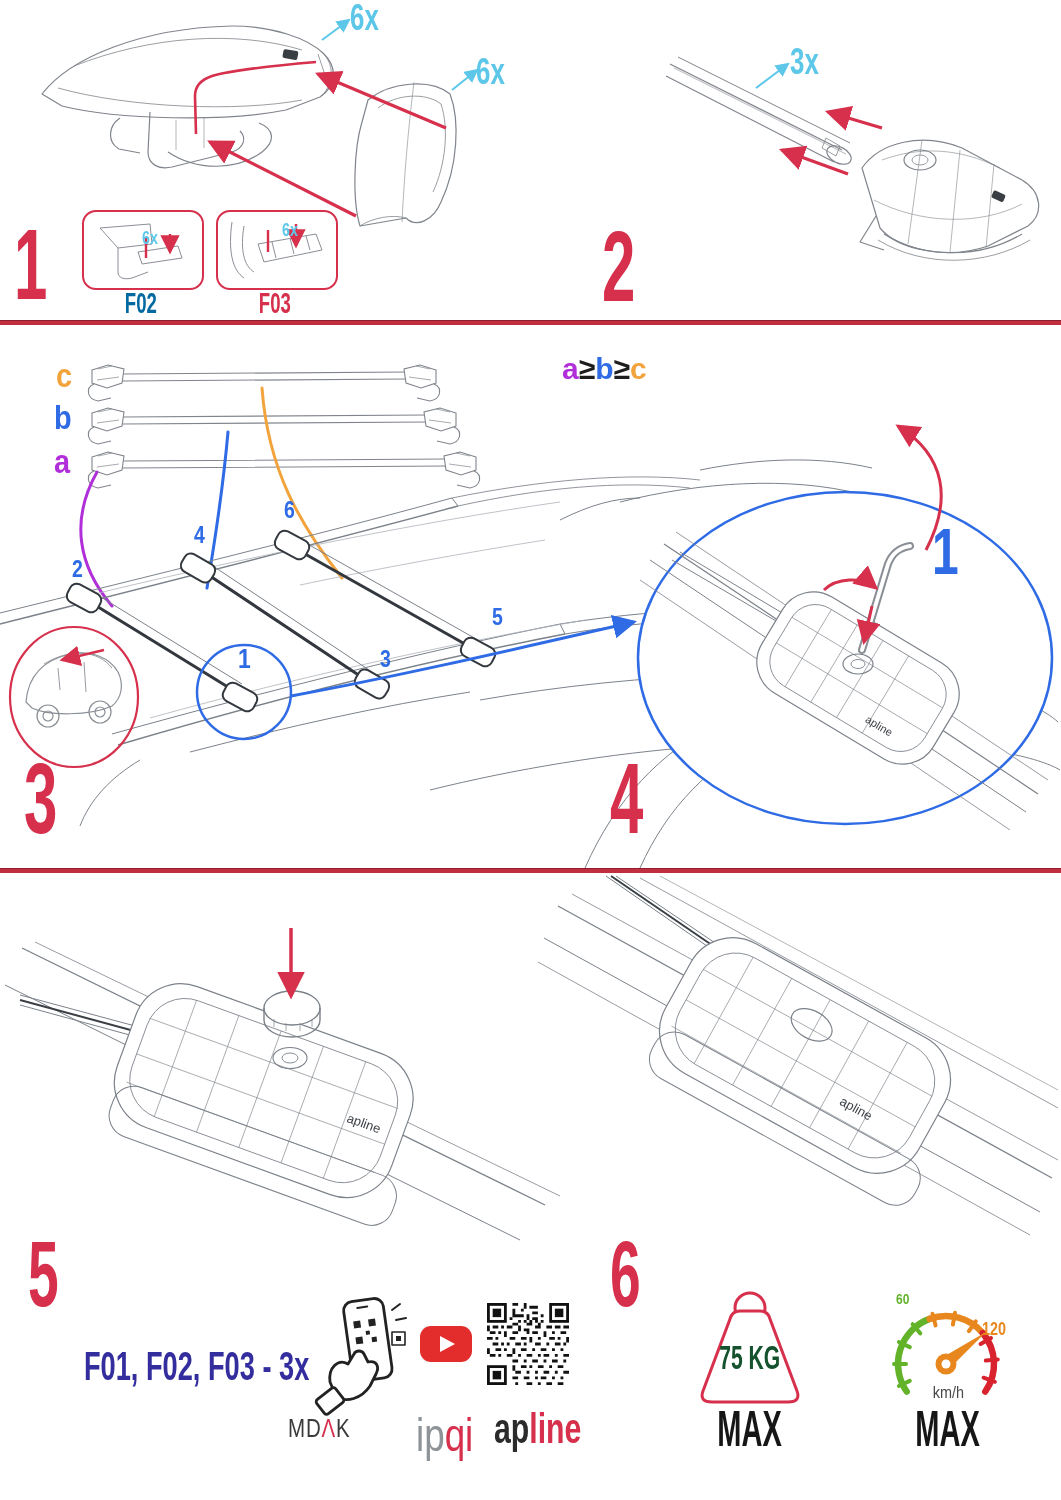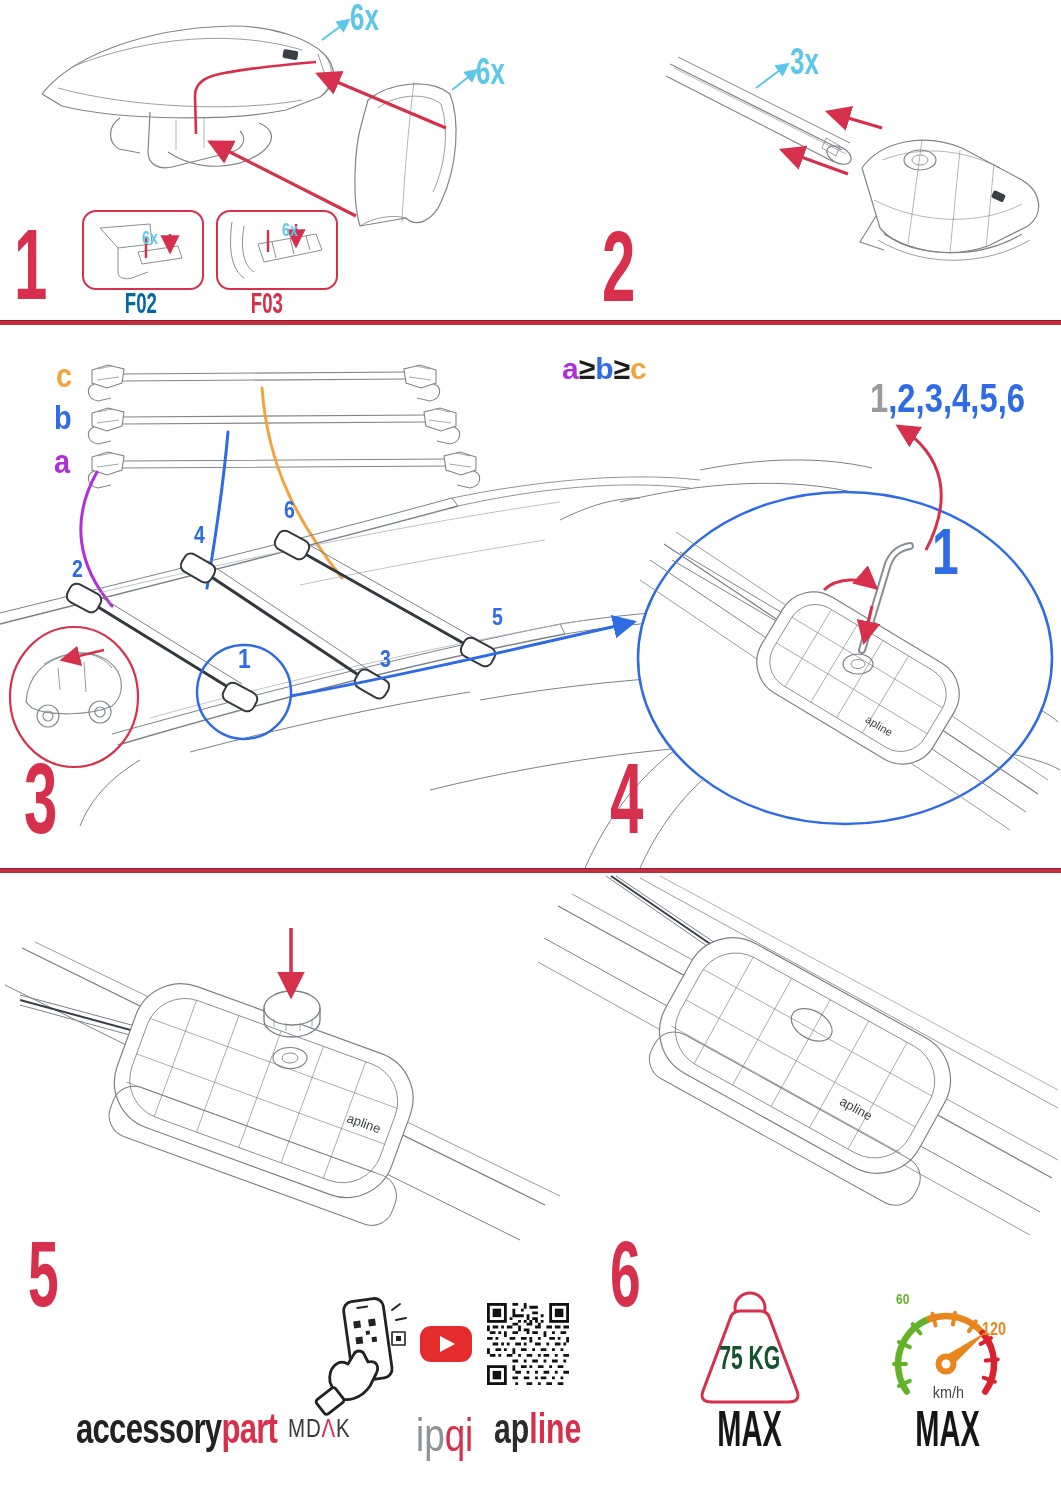--- a/index.html
+++ b/index.html
@@ -67,21 +67,21 @@
       <path stroke="#d6304c" stroke-width="2.4" marker-end="url(#mr1)" d="M268,230 L268,252 M296,224 L296,246"></path>
     </g>
   </svg>
   <div class="insetbox" style="left:82px;top:210px;width:118px;height:76px;"></div>
   <div class="insetbox" style="left:216px;top:210px;width:118px;height:76px;"></div>
   <div class="t cyan" style="left:350px;top:0px;"><span class="cx" style="--sx:.72">6x</span></div>
   <div class="t cyan" style="left:476px;top:54px;"><span class="cx" style="--sx:.72">6x</span></div>
   <div class="t cyan" style="left:142px;top:228px;font-size:19px;"><span class="cx" style="--sx:.75">6x</span></div>
   <div class="t cyan" style="left:282px;top:220px;font-size:19px;"><span class="cx" style="--sx:.75">6x</span></div>
   <div class="t ctr" style="left:82px;top:288px;width:118px;color:#0369a1;font-weight:700;font-size:30px;"><span class="cx" style="--sx:.62">F02</span></div>
-  <div class="t ctr" style="left:208px;top:288px;width:118px;color:#d6304c;font-weight:700;font-size:30px;text-decoration:underline;"><span class="cx" style="--sx:.62">F03</span></div>
+  <div class="t ctr" style="left:216px;top:288px;width:118px;color:#d6304c;font-weight:700;font-size:30px;text-decoration:underline;"><span class="cx" style="--sx:.62">F03</span></div>
   <div class="t stepnum" style="left:14px;top:222px;"><span class="cx" style="--sx:.6">1</span></div>
 
   <svg style="left:530px;top:0" width="531" height="322" viewBox="0 0 531 322">
     <defs>
       <marker id="mr2" markerWidth="9" markerHeight="9" refX="7" refY="4" orient="auto">
           <path d="M0,0L8,4L0,8Z" fill="#d6304c"></path>
         </marker>
       <marker id="mc2" markerWidth="8" markerHeight="8" refX="6" refY="3.5" orient="auto">
           <path d="M0,0L7,3.5L0,7Z" fill="#5cc7e8"></path>
         </marker>
@@ -238,23 +238,20 @@
 
   <div class="t bluetxt" style="left:72px;top:558px;font-size:23px;"><span class="cx" style="--sx:.85">2</span></div>
   <div class="t bluetxt" style="left:194px;top:524px;font-size:23px;"><span class="cx" style="--sx:.85">4</span></div>
   <div class="t bluetxt" style="left:284px;top:499px;font-size:23px;"><span class="cx" style="--sx:.85">6</span></div>
   <div class="t bluetxt" style="left:380px;top:648px;font-size:23px;"><span class="cx" style="--sx:.85">3</span></div>
   <div class="t bluetxt" style="left:492px;top:606px;font-size:23px;"><span class="cx" style="--sx:.85">5</span></div>
   <div class="t bluetxt" style="left:238px;top:646px;font-size:27px;"><span class="cx" style="--sx:.85">1</span></div>
 
   <div class="t stepnum" style="left:24px;top:756px;"><span class="cx" style="--sx:.6">3</span></div>
 
-  <div class="t" style="left:870px;top:378px;font-weight:700;font-size:40px;">
-    <span class="cx" style="--sx:.82"><span style="color:#9a9a9a">1</span><span style="color:#2e6be5">,2,3,4,5,6</span></span>
-  </div>
   <div class="t bluetxt" style="left:932px;top:520px;font-size:64px;"><span class="cx" style="--sx:.75">1</span></div>
   <div class="t stepnum" style="left:610px;top:756px;"><span class="cx" style="--sx:.6">4</span></div>
 
   <div class="divider" style="top:868px;"></div>
 
   <svg style="left:0;top:875px" width="1061" height="350" viewBox="0 875 1061 350">
     <defs>
       <marker id="mr4" markerWidth="9" markerHeight="9" refX="7" refY="4" orient="auto">
           <path d="M0,0L8,4L0,8Z" fill="#d6304c"></path>
         </marker>
@@ -296,20 +293,21 @@
         <rect x="678" y="995" width="262" height="122" rx="40" stroke-width="0.8"></rect>
         <path stroke-width="0.6" d="M716,995 V1117 M760,995 V1117 M804,995 V1117 M848,995 V1117 M892,995 V1117 M678,1030 H940 M678,1065 H940 M678,1095 H940"></path>
         <rect x="672" y="1096" width="300" height="50" rx="22" stroke-width="1"></rect>
         <ellipse cx="800" cy="1026" rx="22" ry="14" stroke-width="1.2"></ellipse>
         <text x="862" y="1082" font-size="13" fill="#3a3f45" stroke="none">apline</text>
       </g>
     </g>
   </svg>
 
   <div class="t stepnum" style="left:28px;top:1236px;font-size:92px;"><span class="cx" style="--sx:.6">5</span></div>
+  <div class="t" style="left:84px;top:1346px;color:#332d9e;font-weight:700;font-size:40px;"><span class="cx" style="--sx:.68">F01, F02, F03 - 3x</span></div>
 
   <svg style="left:318px;top:1296px" width="90" height="115" viewBox="0 0 90 115">
     <g fill="none" stroke="#222" stroke-width="2.8" stroke-linejoin="round" stroke-linecap="round">
       <g transform="rotate(-8 48 45)">
         <rect x="30" y="4" width="40" height="80" rx="9" fill="#fff"></rect>
         <path stroke-width="2" d="M44,11 h10"></path>
         <g fill="#222" stroke="none">
           <rect x="38" y="24" width="7" height="7"></rect>
             <rect x="53" y="24" width="7" height="7"></rect>
           <rect x="38" y="40" width="7" height="7"></rect>
@@ -345,23 +343,20 @@
         </g>
       <g>
           <rect x="0" y="22" width="7" height="7"></rect>
           <rect x="1" y="23" width="5" height="5" fill="#fff"></rect>
           <rect x="2" y="24" width="3" height="3"></rect>
         </g>
       <path d="M9,0h2v1h-2z M13,0h1v2h-1z M15,1h3v1h-3z M9,2h1v3h-1z M12,2h1v1h-1z M16,3h2v1h-2z M10,4h3v1h-3z M14,4h1v2h-1z M19,4h1v1h-1z M8,5h1v1h-1z M16,5h2v1h-2z M11,6h1v1h-1z M13,6h1v1h-1z M15,6h1v1h-1z M17,6h1v1h-1z M19,6h1v1h-1z M9,7h2v1h-2z M14,7h2v1h-2z M18,7h1v1h-1z M0,8h1v2h-1z M2,8h2v1h-2z M5,8h1v1h-1z M7,8h2v1h-2z M11,8h1v2h-1z M13,9h2v1h-2z M17,8h2v1h-2z M21,8h2v1h-2z M24,8h2v1h-2z M27,8h2v1h-2z M1,10h2v1h-2z M4,10h1v1h-1z M6,10h1v2h-1z M9,10h2v1h-2z M14,10h1v1h-1z M16,10h2v1h-2z M20,10h1v2h-1z M23,10h1v1h-1z M26,10h2v1h-2z M0,12h2v1h-2z M3,12h1v1h-1z M8,12h2v1h-2z M12,12h2v1h-2z M15,12h1v2h-1z M18,12h1v1h-1z M22,12h2v1h-2z M25,12h1v1h-1z M28,12h1v2h-1z M2,14h2v1h-2z M5,14h1v1h-1z M7,14h1v1h-1z M10,14h2v1h-2z M13,14h1v1h-1z M17,14h2v1h-2z M21,14h1v1h-1z M24,14h2v1h-2z M27,14h1v1h-1z M0,16h1v2h-1z M3,16h2v1h-2z M6,16h1v1h-1z M9,16h1v2h-1z M12,16h2v1h-2z M16,16h1v1h-1z M19,16h2v1h-2z M23,16h1v1h-1z M26,16h1v1h-1z M1,18h2v1h-2z M4,18h1v1h-1z M7,18h2v1h-2z M11,18h1v1h-1z M14,18h2v1h-2z M18,18h1v1h-1z M20,18h2v1h-2z M24,18h1v1h-1z M27,18h2v1h-2z M9,20h2v1h-2z M13,20h1v1h-1z M16,20h2v1h-2z M20,20h1v1h-1z M23,20h2v1h-2z M27,20h1v1h-1z M9,22h1v2h-1z M12,22h2v1h-2z M15,22h1v1h-1z M18,22h2v1h-2z M22,22h1v1h-1z M25,22h2v1h-2z M10,24h2v1h-2z M14,24h1v1h-1z M17,24h1v1h-1z M20,24h2v1h-2z M24,24h1v1h-1z M27,24h2v1h-2z M9,26h2v1h-2z M13,26h2v1h-2z M17,26h1v1h-1z M19,26h2v1h-2z M23,26h1v1h-1z M26,26h1v1h-1z M10,28h1v1h-1z M14,28h2v1h-2z M18,28h1v1h-1z M21,28h2v1h-2z M25,28h2v1h-2z"></path>
     </g>
   </svg>
 
-  <div class="t" style="left:76px;top:1408px;font-weight:700;font-size:42px;letter-spacing:-1px;">
-    <span class="cx" style="--sx:.74"><span style="color:#222">accessory</span><span style="color:#d6304c">part</span></span>
-  </div>
   <div class="t" style="left:288px;top:1416px;font-weight:400;font-size:25px;letter-spacing:1px;">
     <span class="cx" style="--sx:.82"><span style="color:#3a3a3a">MD</span><span style="color:#d6304c">Λ</span><span style="color:#3a3a3a">K</span></span>
   </div>
   <div class="t" style="left:416px;top:1412px;font-weight:400;font-size:46px;">
     <span class="cx" style="--sx:.8"><span style="color:#8e9398">ip</span><span style="color:#d6304c">qi</span></span>
   </div>
   <div class="t" style="left:494px;top:1408px;font-weight:700;font-size:42px;">
     <span class="cx" style="--sx:.72"><span style="color:#2b2b2b">ap</span><span style="color:#d6304c">line</span></span>
   </div>
 

